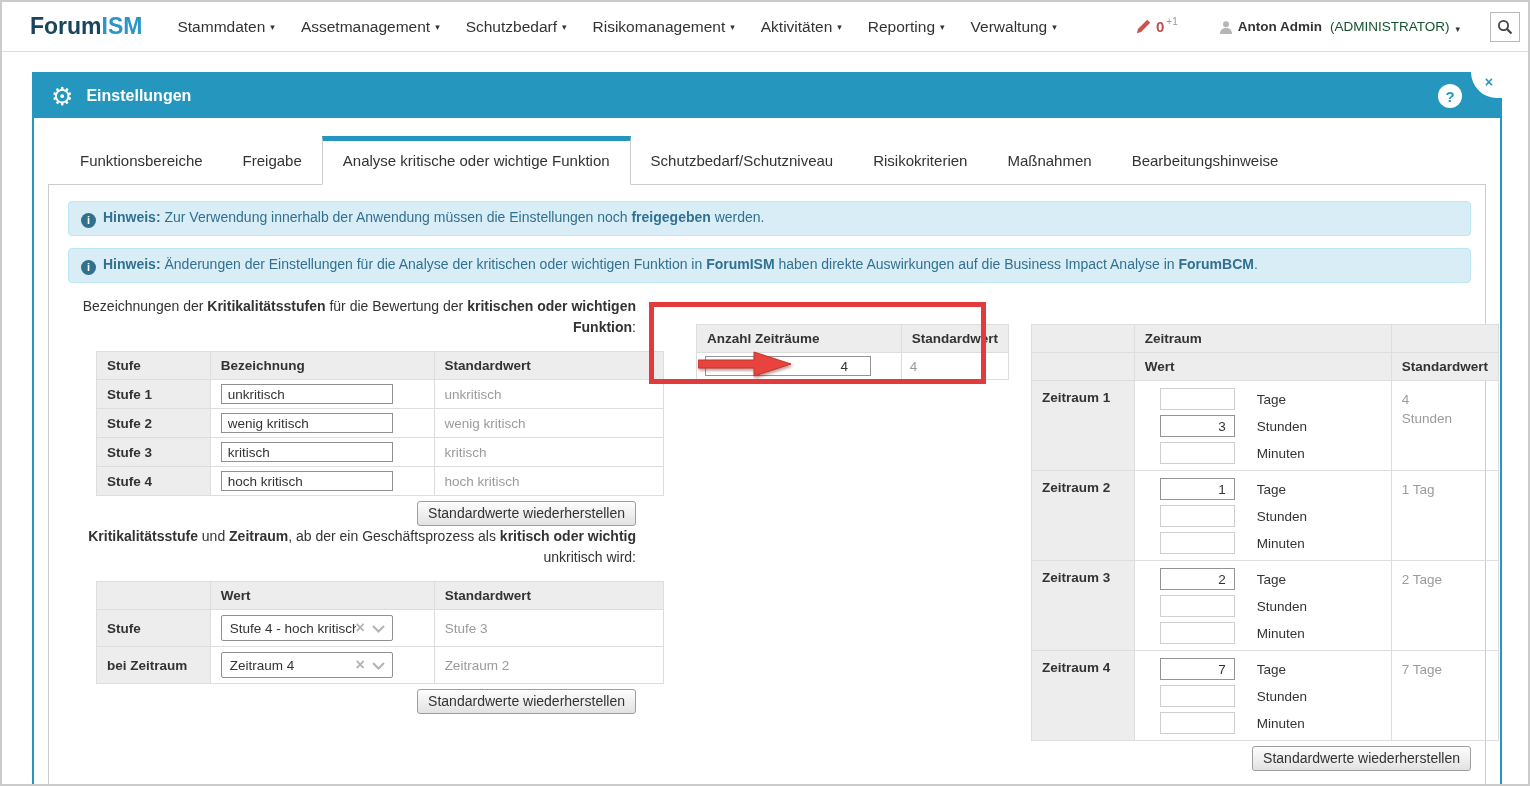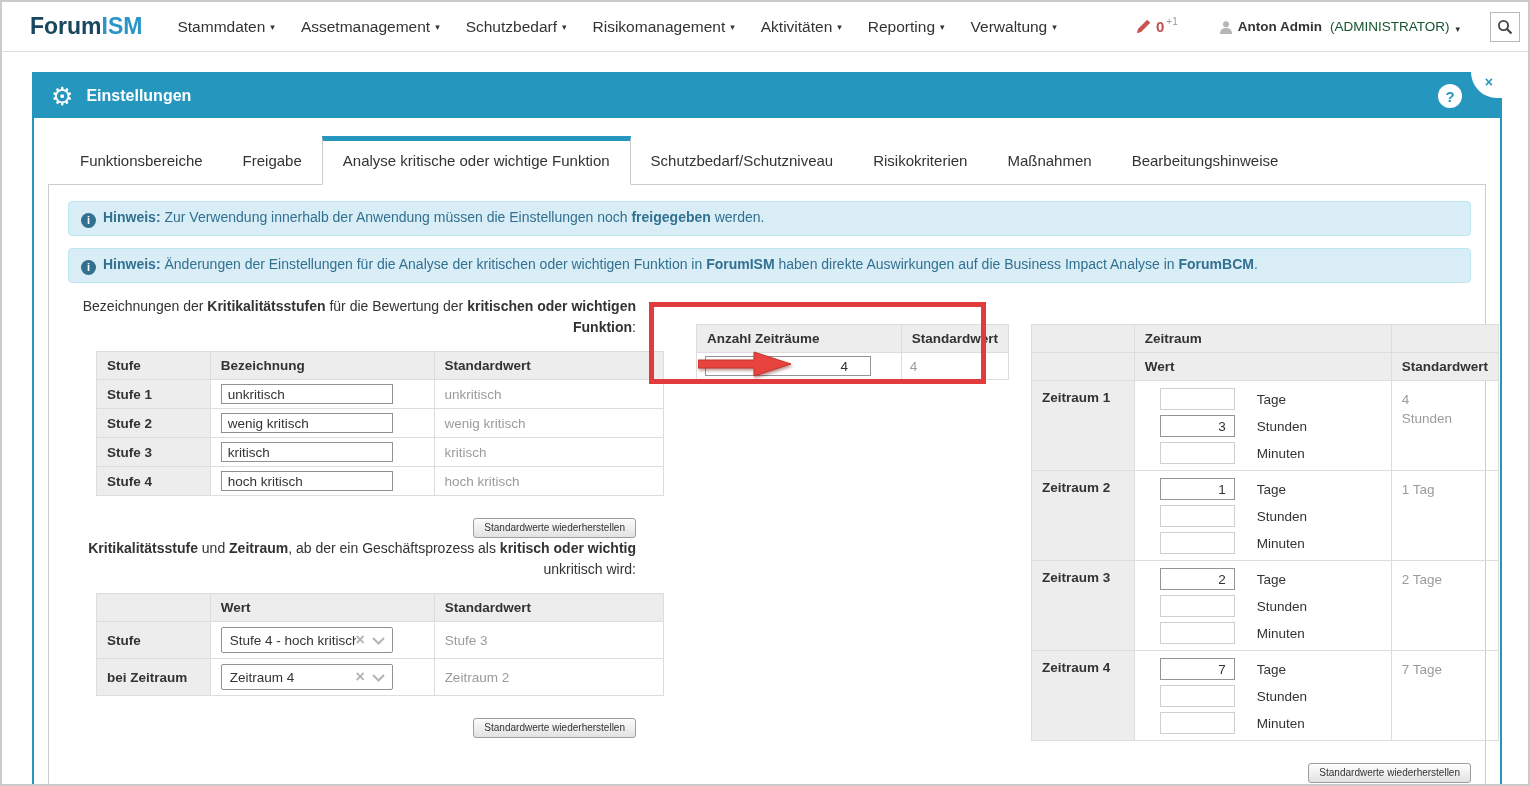--- a/index.html
+++ b/index.html
@@ -109,22 +109,22 @@
   .grid td.lbl { background:#ededed; font-weight:bold; }
   .grid td.def { color:#9b9b9b; }
 
   .txt-input {
     width:172px; height:20px; border:1px solid #919191;
     font-size:13.5px; color:#333; padding:0 6px; font-family:inherit; background:#fff;
   }
 
   .tbl-actions { text-align:right; }
   .btn {
-    display:inline-block; margin-top:22px; padding:3px 10px 4px;
-    font-size:10px; color:#333; font-family:inherit;
+    display:inline-block; margin-top:5px; padding:3px 10px 4px;
+    font-size:14px; color:#333; font-family:inherit;
     background:linear-gradient(#fdfdfd,#e2e2e2);
     border:1px solid #9e9e9e; border-radius:3px; cursor:pointer;
   }
 
   .p2 { margin-top:14px; line-height:20px; }
   .tbl2 { margin-top:12px; }
   .tbl2 td { padding:5px 10px; }
   .select {
     width:172px; height:26px; border:1px solid #919191; border-radius:2px;
     position:relative; display:flex; align-items:center; background:#fff; cursor:pointer;

